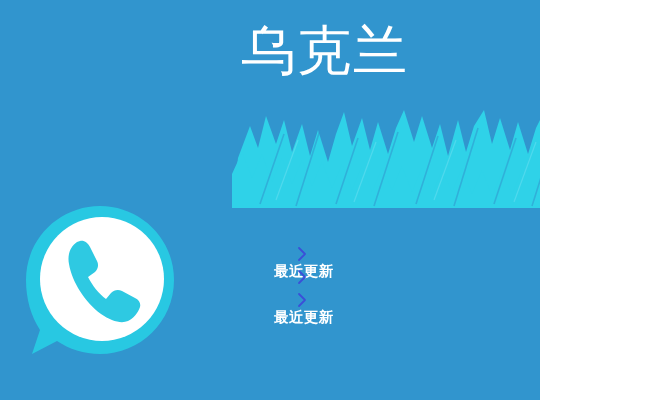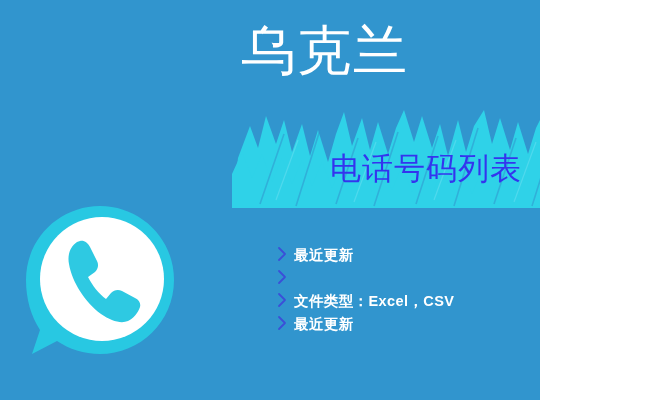--- a/index.html
+++ b/index.html
@@ -59,22 +59,24 @@
   .feature-list {
     position: absolute;
     left: 274px;
     top: 246px;
     margin: 0;
     padding: 0;
     list-style: none;
   }
   .feature-item {
     display: flex;
+    align-items: center;
     height: 22px;
     margin-bottom: 1px;
+    flex-direction: column;
   }
   .chev-icon {
     width: 16px;
     height: 16px;
     flex: 0 0 16px;
     margin-right: 4px;
     display: block;
   }
   .chev-icon svg { display: block; }
   .feature-label {
@@ -123,45 +125,36 @@
         <path d="M122 98 L144 38"></path>
         <path d="M202 96 L224 36"></path>
         <path d="M282 98 L304 38"></path>
         <path d="M358 96 L380 36"></path>
       </g>
     </svg>
   </div>
 
   <div class="headline">乌克兰</div>
 
-  <div class="subtitle">电话号码列表</div>
 
   <ul class="feature-list">
     <li class="feature-item">
       <span class="chev-icon">
         <svg width="16" height="16" viewBox="0 0 16 16" xmlns="http://www.w3.org/2000/svg">
           <path d="M5 2 L11 8 L5 14" fill="none" stroke="#3b4fd8" stroke-width="1.8" stroke-linecap="round" stroke-linejoin="round"></path>
         </svg>
       </span>
       <span class="feature-label">最近更新</span>
     </li>
     <li class="feature-item">
       <span class="chev-icon">
         <svg width="16" height="16" viewBox="0 0 16 16" xmlns="http://www.w3.org/2000/svg">
           <path d="M5 2 L11 8 L5 14" fill="none" stroke="#3b4fd8" stroke-width="1.8" stroke-linecap="round" stroke-linejoin="round"></path>
         </svg>
       </span>
-    </li>
-    <li class="feature-item">
-      <span class="chev-icon">
-        <svg width="16" height="16" viewBox="0 0 16 16" xmlns="http://www.w3.org/2000/svg">
-          <path d="M5 2 L11 8 L5 14" fill="none" stroke="#3b4fd8" stroke-width="1.8" stroke-linecap="round" stroke-linejoin="round"></path>
-        </svg>
-      </span>
-      <span class="feature-label">文件类型：Excel，CSV</span>
     </li>
     <li class="feature-item">
       <span class="chev-icon">
         <svg width="16" height="16" viewBox="0 0 16 16" xmlns="http://www.w3.org/2000/svg">
           <path d="M5 2 L11 8 L5 14" fill="none" stroke="#3b4fd8" stroke-width="1.8" stroke-linecap="round" stroke-linejoin="round"></path>
         </svg>
       </span>
       <span class="feature-label">最近更新</span>
     </li>
   </ul>

